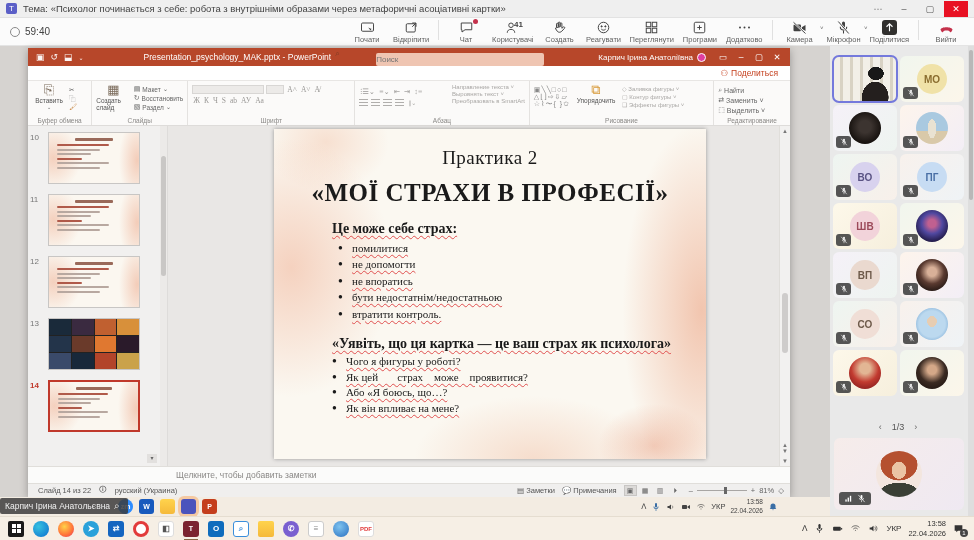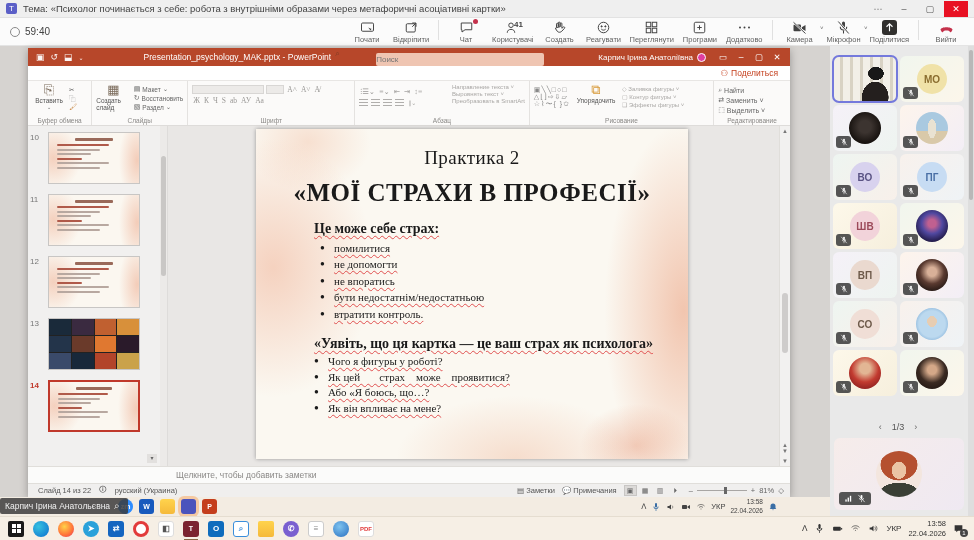--- a/index.html
+++ b/index.html
@@ -92,21 +92,21 @@
   .collage div:nth-child(3){background:#c06030;} .collage div:nth-child(4){background:#d8903a;}
   .collage div:nth-child(5){background:#23344a;} .collage div:nth-child(6){background:#6a3a2a;}
   .collage div:nth-child(7){background:#e07830;} .collage div:nth-child(8){background:#2a1a2a;}
   .collage div:nth-child(9){background:#3a4a6a;} .collage div:nth-child(10){background:#18283a;}
   .collage div:nth-child(11){background:#b2442a;} .collage div:nth-child(12){background:#caa24a;}
   .thumb-scroll { position:absolute; right:0; top:0; bottom:0; width:7px; background:#eceae8; }
   .thumb-scroll .tsthumb { position:absolute; right:1px; top:30px; width:5px; height:120px; background:#c9c7c5; border-radius:3px; }
   .collapse-btn { position:absolute; right:10px; bottom:3px; width:10px; height:9px; background:#e2e0de; font-size:6px; color:#666; text-align:center; line-height:9px; }
 
   .canvas { flex:1; background:#e9e7e5; position:relative; }
-  .slide { position:absolute; left:88px; top:3px; width:432px; height:330px; background:
+  .slide { position:absolute; left:106px; top:3px; width:432px; height:330px; background:
      radial-gradient(140px 180px at 4% 42%, rgba(240,178,150,.55), transparent 72%),
      radial-gradient(90px 70px at 12% 4%, rgba(243,200,176,.5), transparent 70%),
      radial-gradient(110px 260px at 99% 55%, rgba(236,166,134,.62), transparent 72%),
      radial-gradient(170px 90px at 60% 100%, rgba(240,188,160,.45), transparent 70%),
      radial-gradient(80px 60px at 88% 96%, rgba(232,158,128,.5), transparent 70%),
      #fbf8f1;
      box-shadow:0 0 4px rgba(0,0,0,.35); font-family:"Liberation Serif",serif; color:#1a1a1a; }
   .slide-subtitle { text-align:center; font-size:19px; margin-top:18px; letter-spacing:.5px; }
   .slide-title { text-align:center; font-size:25px; font-weight:bold; margin-top:10px; letter-spacing:.5px; }
   .slide-intro { font-size:14px; font-weight:bold; margin:14px 0 4px 58px; }

